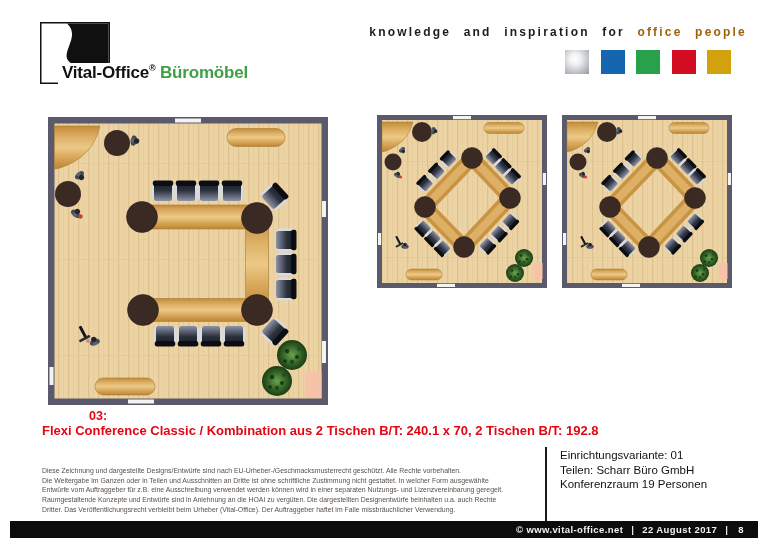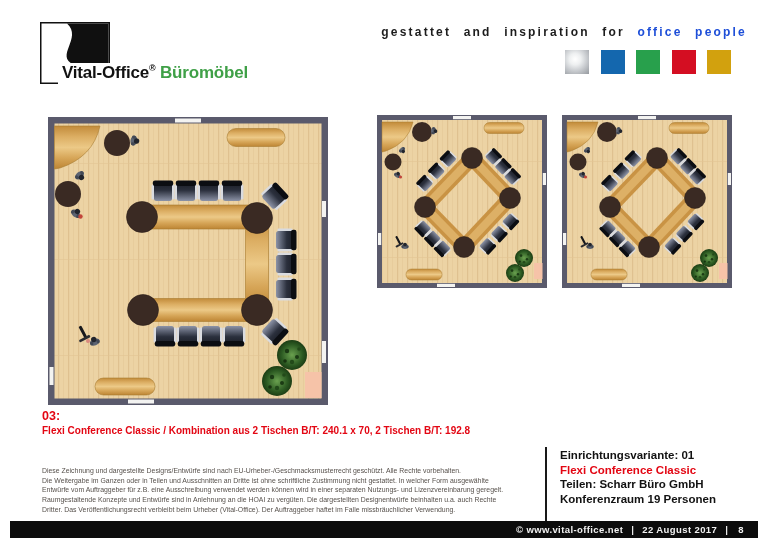--- a/index.html
+++ b/index.html
@@ -19,30 +19,30 @@
   .bsq.silver{background-image:radial-gradient(circle at 42% 38%, #ffffff 0%, #eef0f1 28%, #c6c9cd 60%, #95999e 100%);}
 
   
   #plan-large{position:absolute;left:48px;top:117px;width:280px;height:288px;}
   #plan-s1{position:absolute;left:377px;top:115px;width:170px;height:173px;}
   #plan-s2{position:absolute;left:562px;top:115px;width:170px;height:173px;}
   .plan-svg{display:block;width:100%;height:100%;}
 
   
   #caption{position:absolute;left:42px;top:409px;font-weight:bold;}
-  #caption .num{font-size:12.5px;line-height:14px;}
-  #caption .desc{font-size:10px;line-height:15px;white-space:nowrap;text-align:right;}
+  #caption .num{font-size:12.5px;line-height:14px;margin-left:47px;}
+  #caption .desc{font-size:13px;line-height:15px;white-space:nowrap;text-align:right;}
 
   
   #legal{position:absolute;left:42px;top:466px;width:500px;
          font-size:6.9px;line-height:9.7px;color:#56504b;}
 
   
   #divider{position:absolute;left:545px;top:447px;width:1.6px;height:74px;background:#191919;}
-  #info-panel{position:absolute;left:560px;top:448px;font-size:11.5px;font-weight:bold;
+  #info-panel{position:absolute;left:560px;top:448px;font-size:11.5px;font-weight:normal;
               line-height:14.6px;color:#121212;white-space:nowrap;}
 
   
   #footer-bar{position:absolute;left:10px;right:10px;top:521px;height:17px;background:#0c0c0c;
               display:flex;align-items:center;justify-content:flex-end;
               color:#f2f2f2;font-size:9.5px;font-weight:bold;letter-spacing:0.4px;padding-right:14px;box-sizing:border-box;}
   #footer-bar .sep{margin:0 8px;color:#e8e8e8;}
   #footer-bar .pg{margin-left:2px;}
 </style>
 </head>
@@ -165,22 +165,22 @@
       <rect x="0.75" y="0.75" width="68.5" height="60.5" fill="#ffffff" stroke="#111" stroke-width="1.5"></rect>
       <path d="M27,1.5 H68.5 V60.5 H38 C47,53 45,47 34,42.5 C14,34.5 43,16 27,1.5 Z" fill="#101010"></path>
     </svg>
   </div>
   <div id="logo-text">
     <span>Vital-Office</span><sup>®</sup>
     <span style="color: rgb(63, 160, 71); margin-top: 12px;">Büromöbel</span>
   </div>
 
   <div id="tagline">
-    <span>gestattet and inspiration for</span>
-    <span style="color: #1d4ed8;">office people</span>
+    <span>knowledge and inspiration for</span>
+    <span style="color: #a16207;">office people</span>
   </div>
 
   <div id="brand-squares">
     <div class="bsq silver" style="background-color: rgb(185, 188, 192);"></div>
     <div class="bsq" style="background-color: rgb(20, 103, 174);"></div>
     <div class="bsq" style="background-color: rgb(40, 160, 76);"></div>
     <div class="bsq" style="background-color: rgb(212, 14, 34);"></div>
     <div class="bsq" style="background-color: rgb(210, 161, 14);"></div>
   </div>
 
@@ -259,21 +259,20 @@
     <div>Diese Zeichnung und dargestellte Designs/Entwürfe sind nach EU-Urheber-/Geschmacksmusterrecht geschützt. Alle Rechte vorbehalten.</div>
     <div>Die Weitergabe im Ganzen oder in Teilen und Ausschnitten an Dritte ist ohne schriftliche Zustimmung nicht gestattet. In welcher Form ausgewählte</div>
     <div>Entwürfe vom Auftraggeber für z.B. eine Ausschreibung verwendet werden können wird in einer separaten Nutzungs- und Lizenzvereinbarung geregelt.</div>
     <div>Raumgestaltende Konzepte und Entwürfe sind in Anlehnung an die HOAI zu vergüten. Die dargestellten Designentwürfe beinhalten u.a. auch Rechte</div>
     <div>Dritter. Das Veröffentlichungsrecht verbleibt beim Urheber (Vital-Office). Der Auftraggeber haftet im Falle missbräuchlicher Verwendung.</div>
   </div>
 
   <div id="divider"></div>
   <div id="info-panel">
     <div>Einrichtungsvariante: 01</div>
-    <div style="color: rgb(227, 6, 19);">Flexi Conference Classic</div>
     <div>Teilen: Scharr Büro GmbH</div>
     <div>Konferenzraum 19 Personen</div>
   </div>
 
   <div id="footer-bar">
     <span>© www.vital-office.net</span>
     <span class="sep">|</span>
     <span>22 August 2017</span>
     <span class="sep">|</span>
     <span class="pg">8</span>

